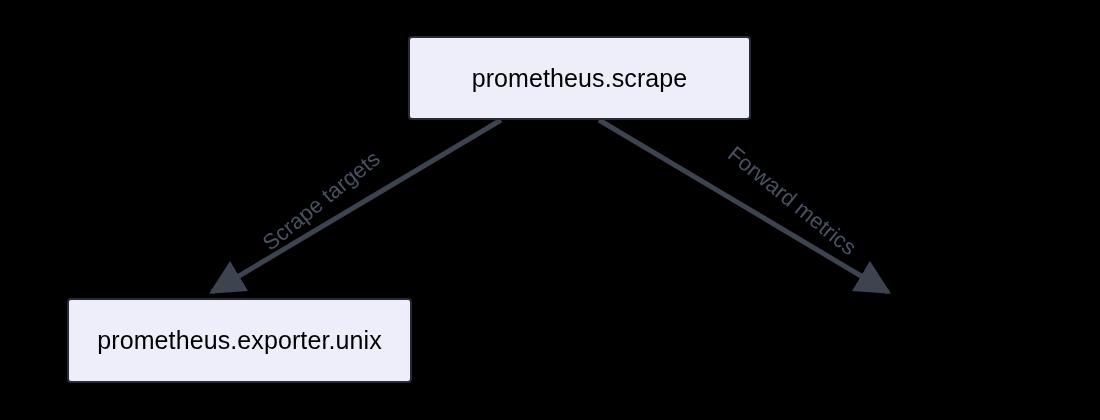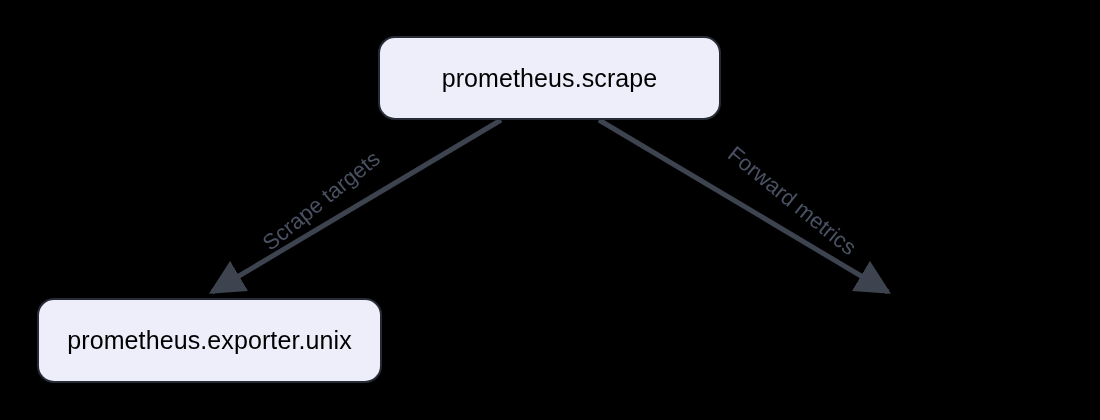--- a/index.html
+++ b/index.html
@@ -27,29 +27,30 @@
     left: 0; top: 0;
     width: 1100px;
     height: 420px;
     pointer-events: none;
   }
   .node {
     position: absolute;
     box-sizing: border-box;
     background: #eeeefa;
     border: 2px solid #262b36;
-    border-radius: 17px;
+    border-radius: 4px;
     display: flex;
     align-items: center;
     justify-content: center;
     color: #000000;
     font-size: 25px;
     line-height: 1;
     letter-spacing: 0.1px;
     white-space: nowrap;
+    margin-left: 30px;
   }
   #node-scrape {
     left: 378px;
     top: 36px;
     width: 343px;
     height: 84px;
   }
   #node-exporter {
     left: 37px;
     top: 298px;

